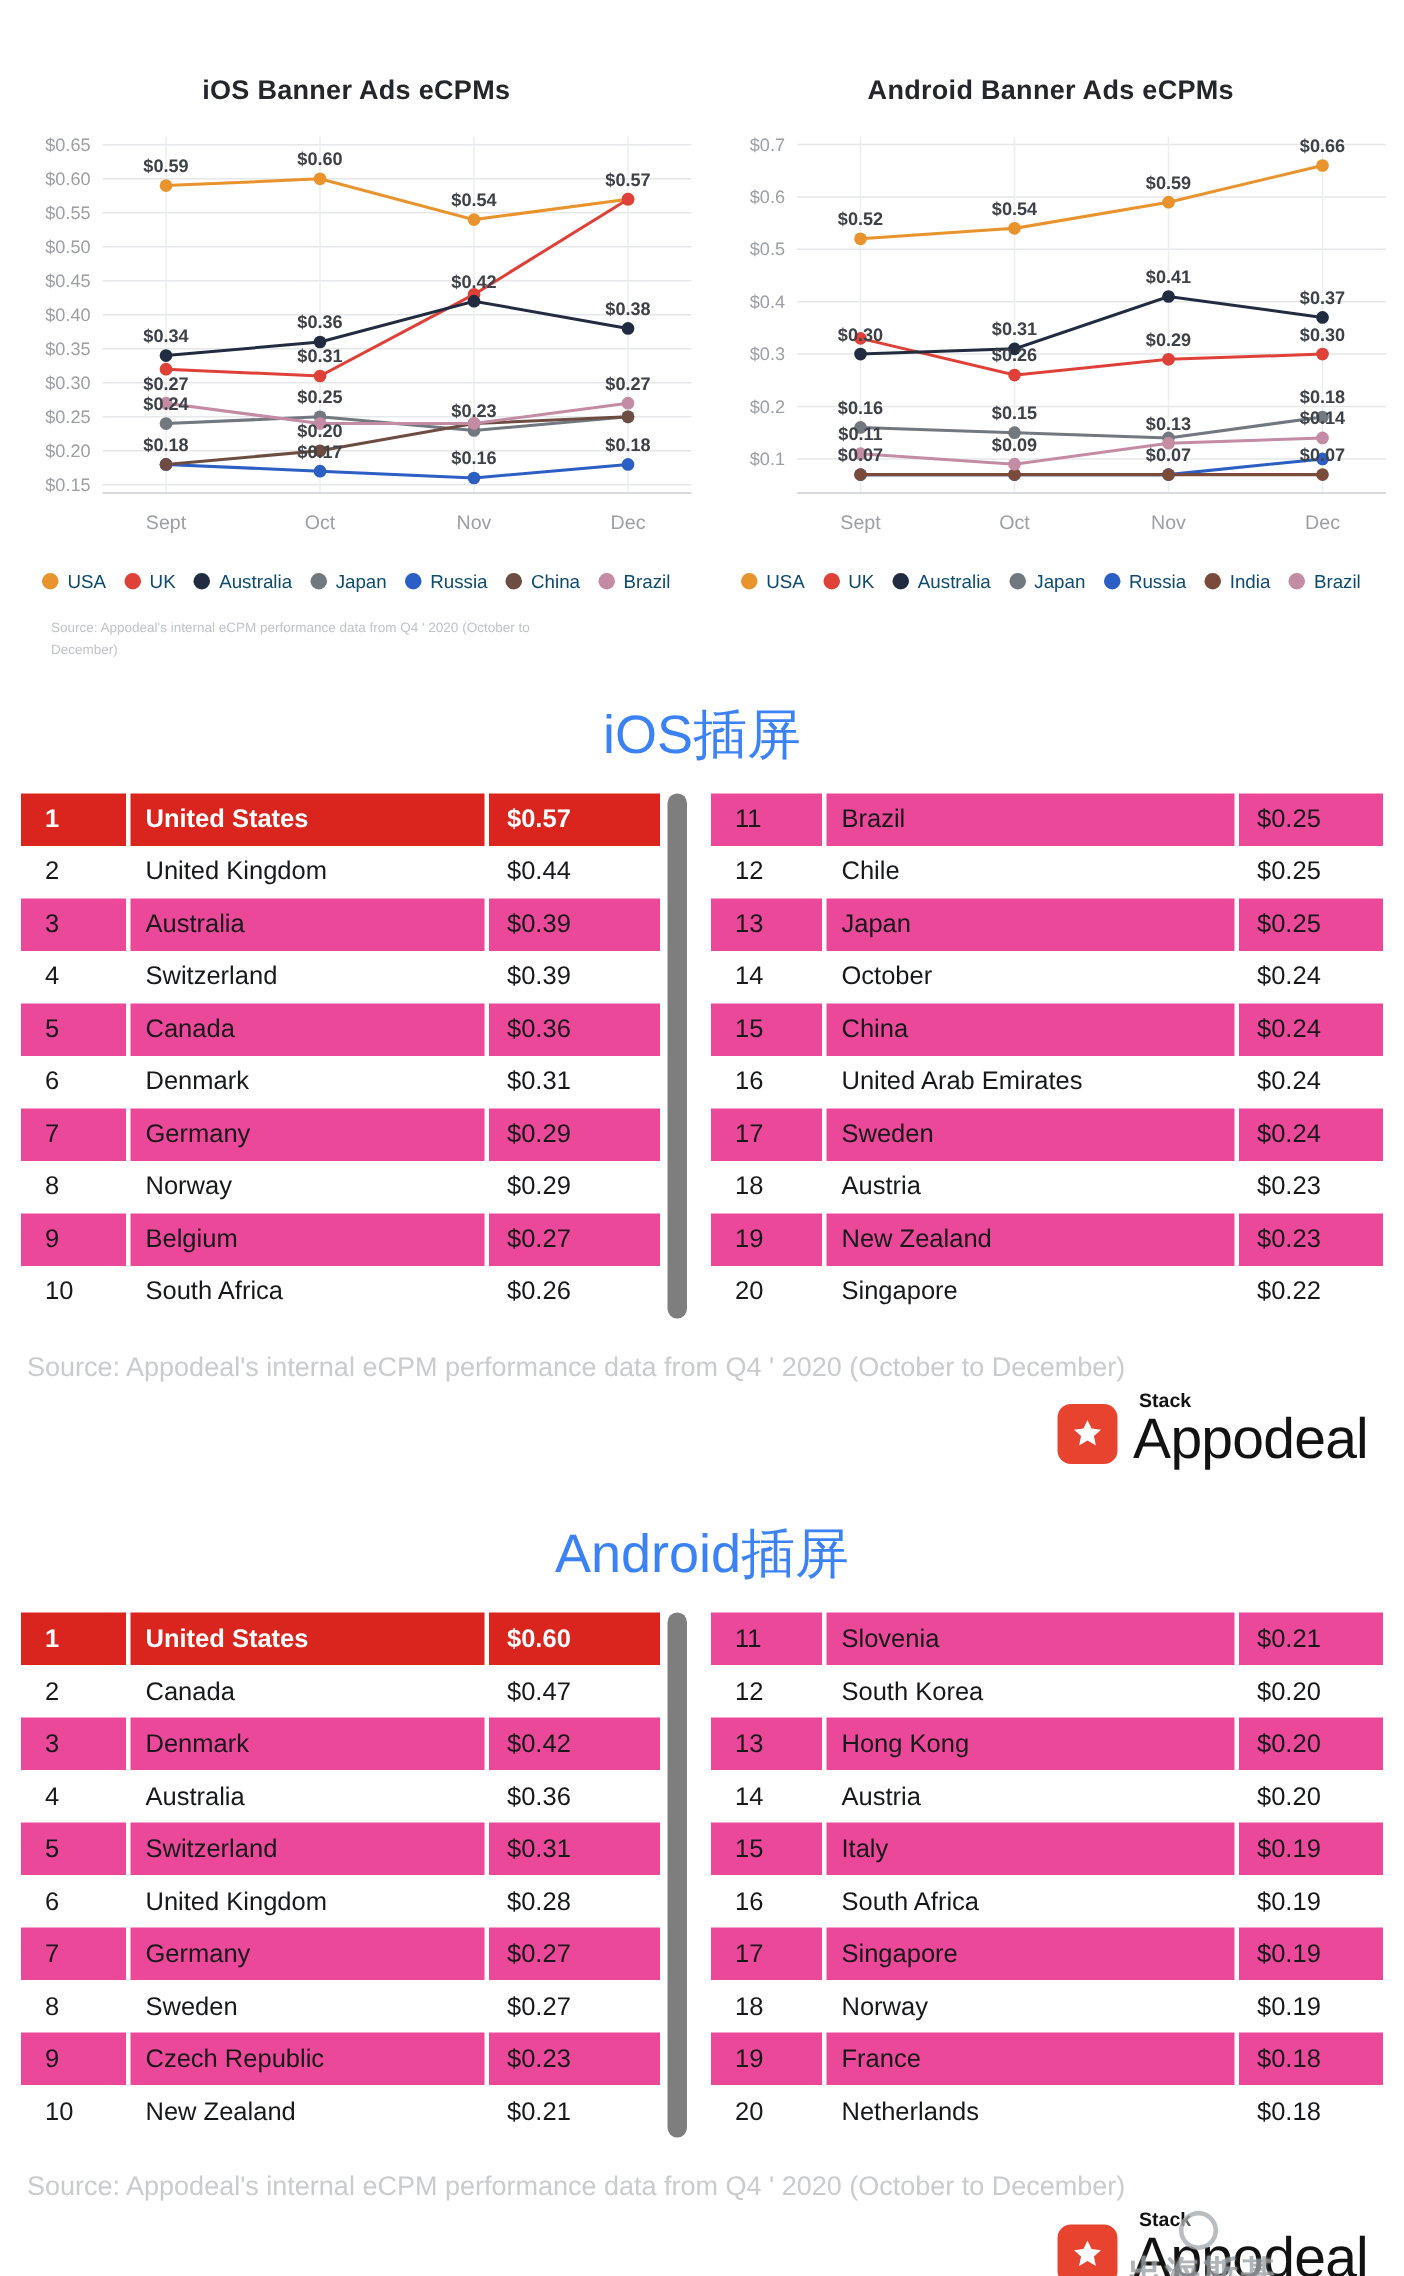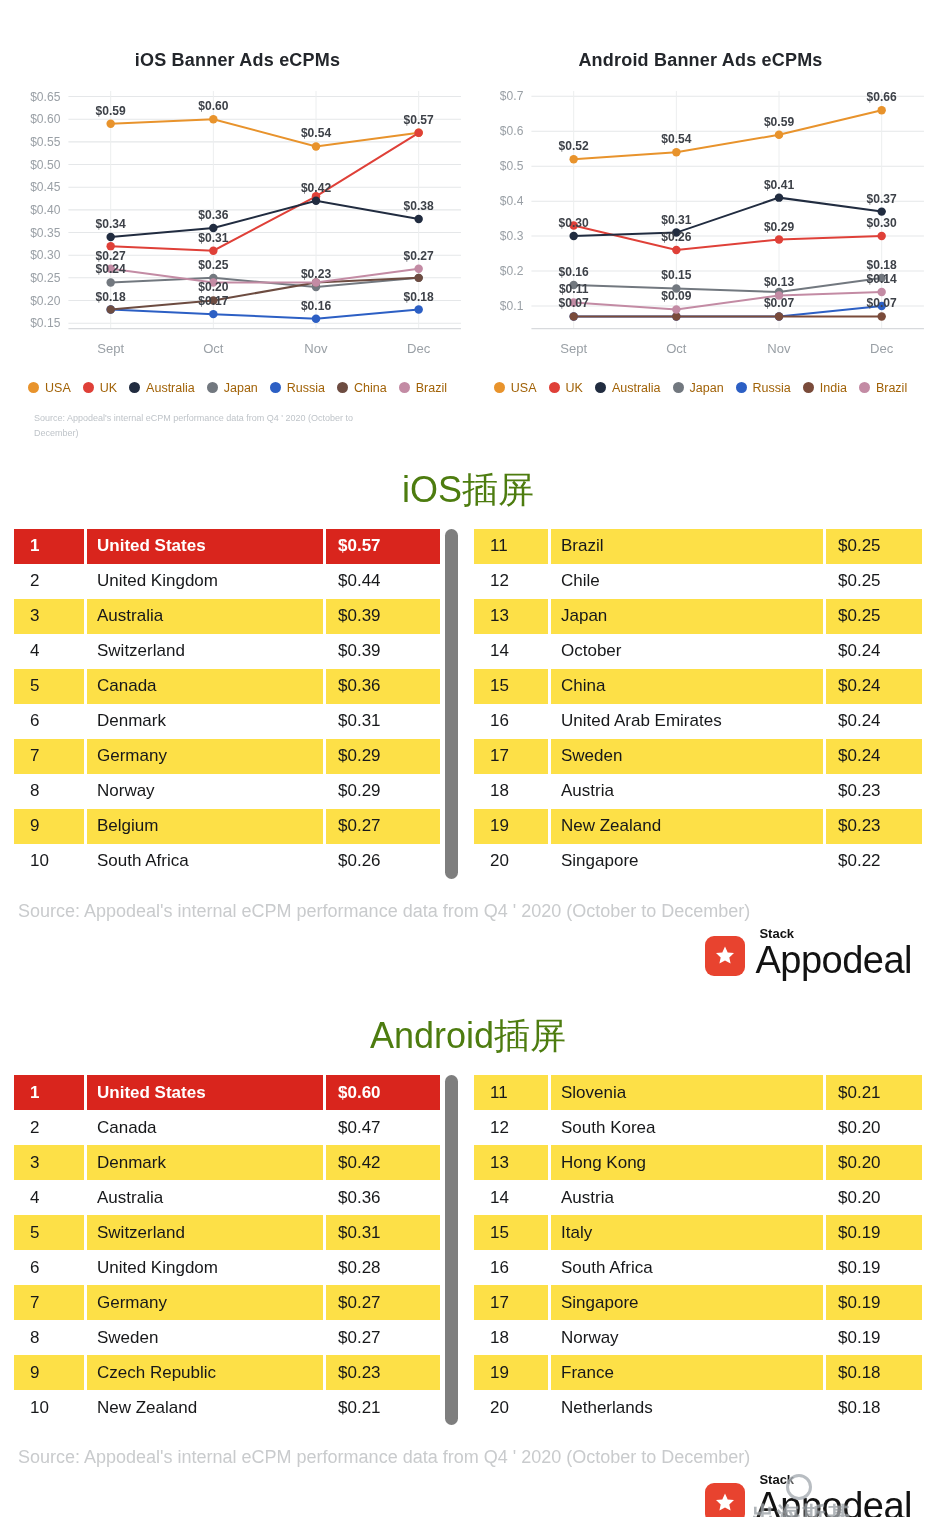--- a/index.html
+++ b/index.html
@@ -10,35 +10,35 @@
   .charts-row { display:flex; padding:34px 4px 0 6px; }
   .chart-block { width:50%; }
   .chart-title { text-align:center; font-size:18px; font-weight:700; color:#23262b; letter-spacing:.2px; margin:16px 0 4px; }
   .chart-svg { width:100%; height:auto; display:block; }
   .tick-label { font-size:12px; fill:#9aa0a6; }
   .cat-label  { font-size:13px; fill:#9aa0a6; }
   .pt-label   { font-size:12px; font-weight:600; fill:#3d4148; }
   .legend { display:flex; justify-content:center; align-items:center; flex-wrap:nowrap; margin-top:4px; }
   .legend-item { display:flex; align-items:center; margin:0 6px; }
   .legend-dot { width:11px; height:11px; border-radius:50%; display:inline-block; }
-  .legend-name { font-size:12.5px; color:#a16207; margin-left:6px; white-space:nowrap; }
+  .legend-name { font-size:12.5px; color:#0c4a6e; margin-left:6px; white-space:nowrap; }
   .chart-source { width:360px; margin:16px 0 0 28px; font-size:9px; line-height:1.7; color:#bfc4c9; }
 
   
   .rank-section { margin-top:24px; }
-  .section-title { text-align:center; font-size:36px; font-weight:400; color:#4d7c0f; margin-bottom:14px; }
+  .section-title { text-align:center; font-size:36px; font-weight:400; color:#3b82f6; margin-bottom:14px; }
   .tables-wrap { display:flex; padding:0 14px; align-items:stretch; }
   .rank-table { display:flex; flex-direction:column; }
   .rank-table.left  { width:426px; }
   .rank-table.right { width:448px; }
   .row { display:grid; column-gap:3px; background:#fff; }
   .rank-table.left  .row { grid-template-columns:70px 1fr 114px; }
   .rank-table.right .row { grid-template-columns:74px 1fr 96px; }
   .cell { height:35px; display:flex; align-items:center; font-size:17px; font-weight:500; color:#17181a; background:#fff; }
-  .row.alt .cell { background:#fde047; }
+  .row.alt .cell { background:#ec4899; }
   .row.first .cell { background:#d9251d; color:#fff; font-weight:700; }
   .cell.rank { padding-left:16px; }
   .cell.country { padding-left:10px; }
   .cell.value { padding-left:12px; }
   .scrollbar { width:13px; border-radius:7px; background:#7e7e7e; margin:0 6px 0 5px; }
   .spacer { flex:1; }
 
   .big-source { margin:22px 0 0 18px; font-size:18px; color:#c9cbcd; }
 
   

